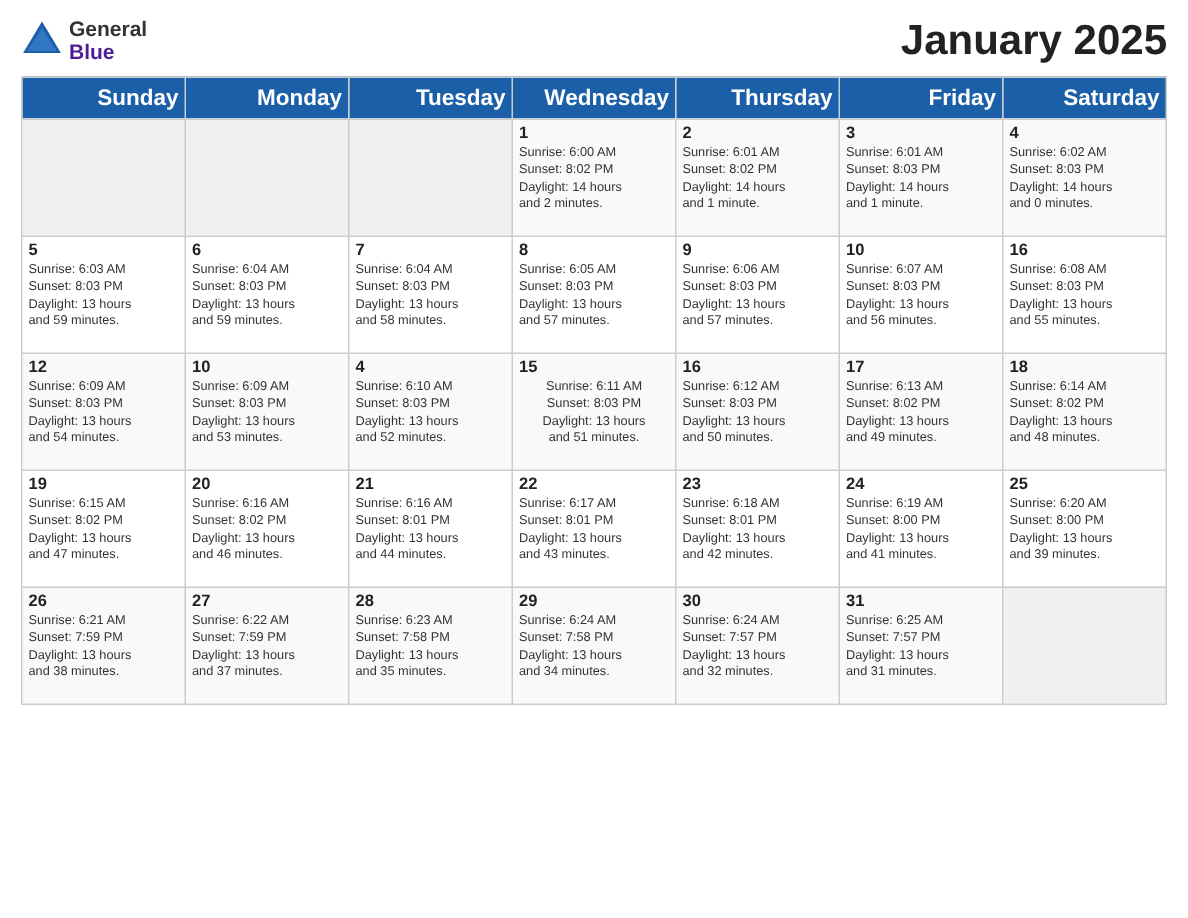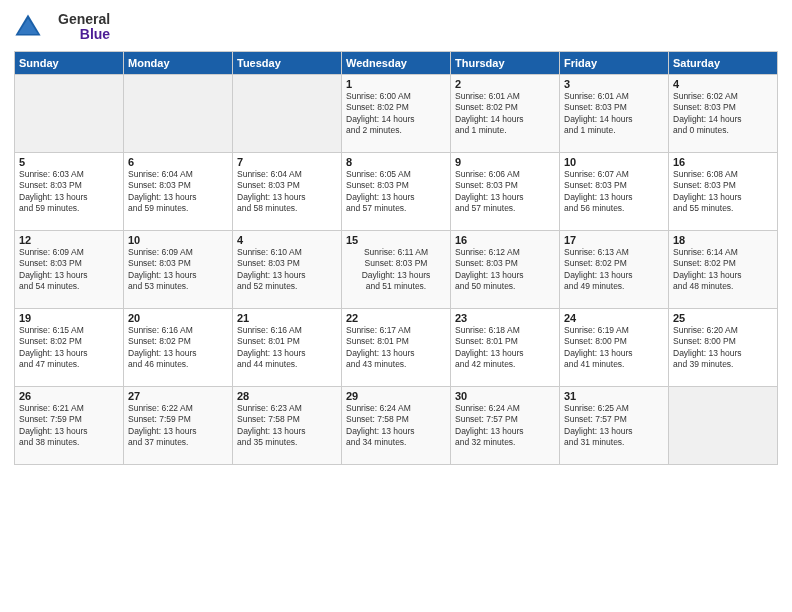--- a/index.html
+++ b/index.html
@@ -18,22 +18,21 @@
     }
     .header {
       display: flex;
       justify-content: space-between;
       align-items: flex-start;
       margin-bottom: 8px;
     }
     .logo {
       display: flex;
       align-items: center;
-      gap: 12px;
-      text-align: right;
+      gap: 0px;
     }
     .logo-text {
       display: flex;
       flex-direction: column;
       line-height: 1.1;
     }
     .logo-general {
       font-size: 14px;
       font-weight: bold;
       color: #333;
@@ -62,24 +61,24 @@
       color: #444;
     }
     .calendar {
       width: 100%;
       border-collapse: collapse;
       border: 1px solid #ccc;
     }
     .calendar th {
       background: #1a5fa8;
       color: #fff;
-      font-size: 11px;
+      font-size: 15px;
       font-weight: bold;
       padding: 5px 4px;
-      text-align: left;
+      text-align: right;
       border: 1px solid #ccc;
     }
     .calendar td {
       vertical-align: top;
       border: 1px solid #ccc;
       padding: 3px 4px;
       width: calc(100% / 7);
       height: 78px;
       background: #fff;
     }
@@ -114,20 +113,21 @@
       <svg class="logo-icon" viewBox="0 0 40 40">
         <polygon points="20,2 38,32 2,32" fill="#1a5fa8"></polygon>
         <polygon points="20,8 34,30 6,30" fill="#4a90d9" opacity="0.5"></polygon>
       </svg>
       <div class="logo-text">
         <span class="logo-general">General</span>
         <span class="logo-blue">Blue</span>
       </div>
     </div>
     <div class="title-block">
+      <div class="month-title">January 2025</div>
     </div>
   </div>
 
   <table class="calendar">
     <thead>
       <tr>
       <th>Sunday</th>
           <th>Monday</th>
           <th>Tuesday</th>
           <th>Wednesday</th>

